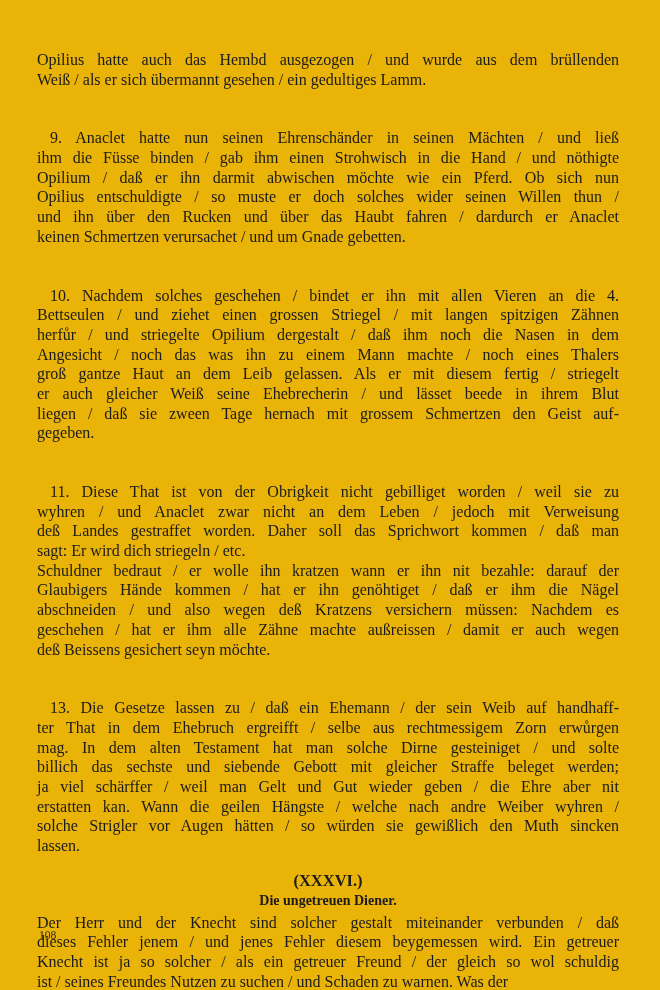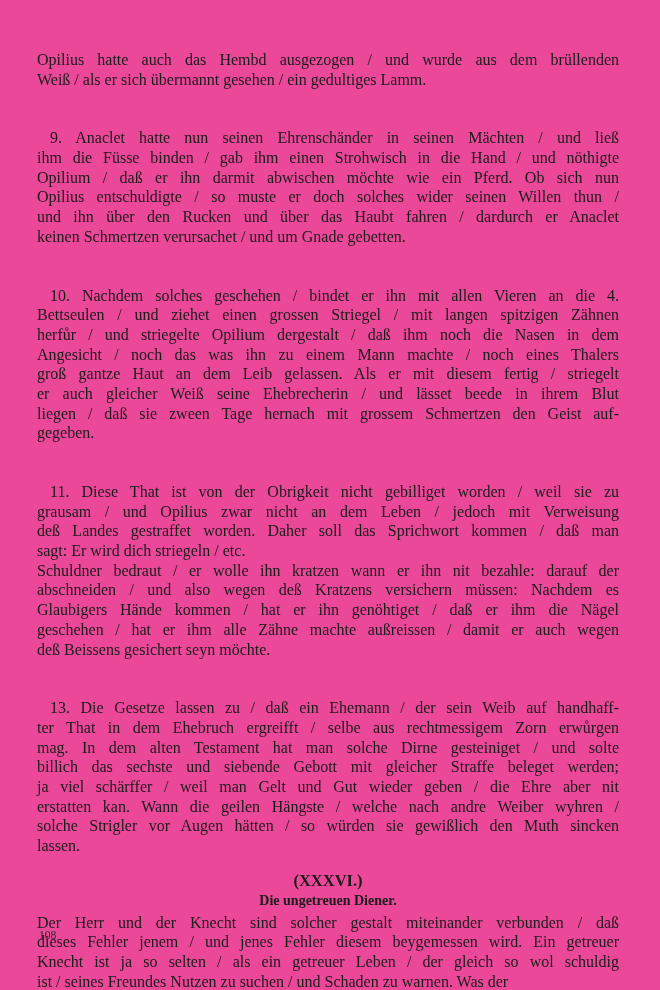--- a/index.html
+++ b/index.html
@@ -4,21 +4,21 @@
 <style>
   html, body {
     margin: 0;
     padding: 0;
     background: #ffffff;
   }
   .page {
     position: relative;
     width: 660px;
     height: 990px;
-    background: #ec4899;
+    background: #eab308;
     color: #1b1b1b;
     font-family: "Liberation Serif", "DejaVu Serif", serif;
     overflow: hidden;
   }
   .text-column {
     position: absolute;
     left: 37px;
     top: 50px;
     width: 582px;
     font-size: 16px;
@@ -86,47 +86,47 @@
           <div class="line">Bettseulen / und ziehet einen grossen Striegel / mit langen spitzigen Zähnen</div>
           <div class="line">herfůr / und striegelte Opilium dergestalt / daß ihm noch die Nasen in dem</div>
           <div class="line">Angesicht / noch das was ihn zu einem Mann machte / noch eines Thalers</div>
           <div class="line">groß gantze Haut an dem Leib gelassen. Als er mit diesem fertig / striegelt</div>
           <div class="line">er auch gleicher Weiß seine Ehebrecherin / und lässet beede in ihrem Blut</div>
           <div class="line">liegen / daß sie zween Tage hernach mit grossem Schmertzen den Geist auf-</div>
           <div class="line last">gegeben.</div>
         </div>
         <div class="para">
           <div class="line indent">11. Diese That ist von der Obrigkeit nicht gebilliget worden / weil sie zu</div>
-          <div class="line">grausam / und Opilius zwar nicht an dem Leben / jedoch mit Verweisung</div>
+          <div class="line">wyhren / und Anaclet zwar nicht an dem Leben / jedoch mit Verweisung</div>
           <div class="line">deß Landes gestraffet worden. Daher soll das Sprichwort kommen / daß man</div>
           <div class="line last">sagt: Er wird dich striegeln / etc.</div>
         </div>
         <div class="para">
           <div class="line">Schuldner bedraut / er wolle ihn kratzen wann er ihn nit bezahle: darauf der</div>
+          <div class="line">Glaubigers Hände kommen / hat er ihn genöhtiget / daß er ihm die Nägel</div>
           <div class="line">abschneiden / und also wegen deß Kratzens versichern müssen: Nachdem es</div>
-          <div class="line">Glaubigers Hände kommen / hat er ihn genöhtiget / daß er ihm die Nägel</div>
           <div class="line">geschehen / hat er ihm alle Zähne machte außreissen / damit er auch wegen</div>
           <div class="line last">deß Beissens gesichert seyn möchte.</div>
         </div>
         <div class="para">
           <div class="line indent">13. Die Gesetze lassen zu / daß ein Ehemann / der sein Weib auf handhaff-</div>
           <div class="line">ter That in dem Ehebruch ergreifft / selbe aus rechtmessigem Zorn erwůrgen</div>
           <div class="line">mag. In dem alten Testament hat man solche Dirne gesteiniget / und solte</div>
           <div class="line">billich das sechste und siebende Gebott mit gleicher Straffe beleget werden;</div>
           <div class="line">ja viel schärffer / weil man Gelt und Gut wieder geben / die Ehre aber nit</div>
           <div class="line">erstatten kan. Wann die geilen Hängste / welche nach andre Weiber wyhren /</div>
           <div class="line">solche Strigler vor Augen hätten / so würden sie gewißlich den Muth sincken</div>
           <div class="line last">lassen.</div>
         </div>
       </div>
     <div class="chapter-heading">(XXXVI.)</div>
     <div class="section-title">Die ungetreuen Diener.</div>
     <div class="section-paras">
         <div class="para">
           <div class="line">Der Herr und der Knecht sind solcher gestalt miteinander verbunden / daß</div>
           <div class="line">dieses Fehler jenem / und jenes Fehler diesem beygemessen wird. Ein getreuer</div>
-          <div class="line">Knecht ist ja so selten / als ein getreuer Leben / der gleich so wol schuldig</div>
+          <div class="line">Knecht ist ja so solcher / als ein getreuer Freund / der gleich so wol schuldig</div>
           <div class="line last">ist / seines Freundes Nutzen zu suchen / und Schaden zu warnen. Was der</div>
         </div>
       </div>
   </div>
   <div class="page-number">108</div>
 </div>
 
 </body></html>

